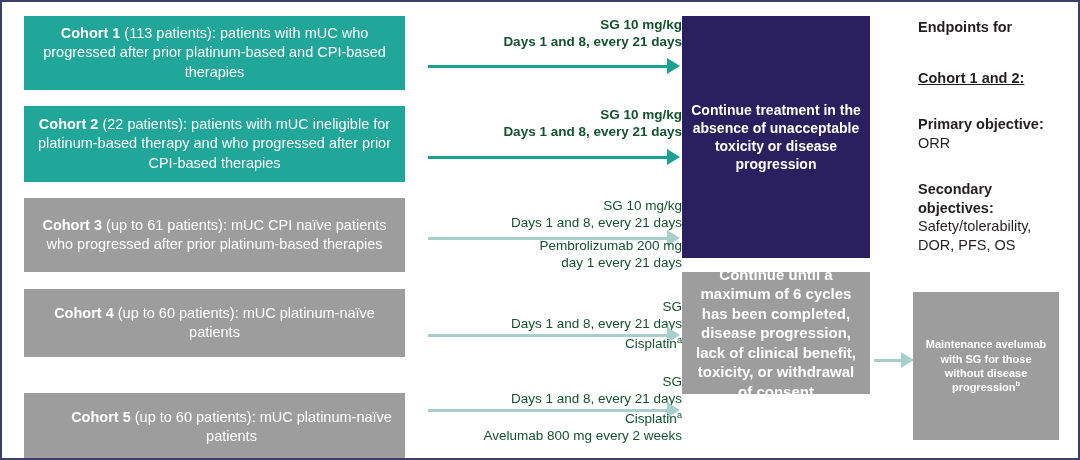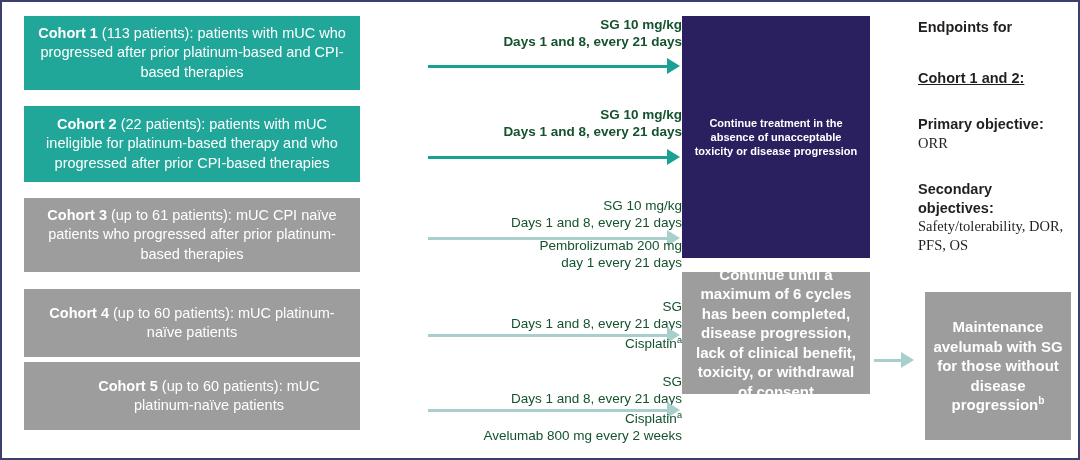--- a/index.html
+++ b/index.html
@@ -17,21 +17,21 @@
     box-sizing: border-box;
     background: #ffffff;
     border: 2px solid #3c3f6b;
     overflow: hidden;
   }
   .abs { position: absolute; box-sizing: border-box; }
 
   
   .cohort-box {
     left: 22px;
-    width: 336px;
+    width: 381px;
     display: flex;
     align-items: center;
     justify-content: center;
     text-align: center;
     color: #ffffff;
     font-size: 14.5px;
     line-height: 1.33;
     padding: 4px 10px;
   }
   .cohort-box.teal { background: #20a79a; }
@@ -63,37 +63,37 @@
   .outcome-box {
     display: flex;
     align-items: center;
     justify-content: center;
     text-align: center;
     color: #ffffff;
     font-weight: bold;
     line-height: 1.3;
     padding: 6px 8px;
   }
-  .outcome-navy { background: #2a2060; font-size: 11px; }
+  .outcome-navy { background: #2a2060; font-size: 14px; }
   .outcome-gray { background: #9d9d9d; font-size: 15px; }
-  .outcome-gray.small { font-size: 15px; margin-left: 12px; }
+  .outcome-gray.small { font-size: 11px; }
 
   
   #endpoints {
     left: 916px;
     top: 16px;
     width: 152px;
     color: #231f20;
     font-size: 14.5px;
     line-height: 1.28;
   }
   #endpoints .ep-title { font-weight: bold; }
   #endpoints .ep-underline { font-weight: bold; text-decoration: underline; margin-top: 32px; }
   #endpoints .ep-head { font-weight: bold; margin-top: 28px; }
-  #endpoints .ep-body { font-weight: normal; font-family: Liberation Serif, serif; }
+  #endpoints .ep-body { font-weight: normal; }
   sup { font-size: 0.68em; vertical-align: super; line-height: 0; }
 </style>
 </head>
 <body>
 
 <div id="figure">
 
   <div class="abs cohort-box teal" style="top:14px; height:74px;">
     <div><b>Cohort 1</b><span> (113 patients): patients with mUC who progressed after prior platinum-based and CPI-based therapies</span></div>
   </div>
@@ -103,21 +103,21 @@
   </div>
 
   <div class="abs cohort-box gray" style="top:196px; height:74px;">
     <div><b>Cohort 3</b><span> (up to 61 patients): mUC CPI naïve patients who progressed after prior platinum-based therapies</span></div>
   </div>
 
   <div class="abs cohort-box gray" style="top:287px; height:68px;">
     <div><b>Cohort 4</b><span> (up to 60 patients): mUC platinum-naïve patients</span></div>
   </div>
 
-  <div class="abs cohort-box gray" style="top:360px; height:68px;padding-left:44px;">
+  <div class="abs cohort-box gray" style="top:391px; height:68px;padding-left:44px;">
     <div><b>Cohort 5</b><span> (up to 60 patients): mUC platinum-naïve patients</span></div>
   </div>
 
   <div class="abs regimen bold" style="left:430px; top:14px; width:250px;">
     <div>SG 10 mg/kg</div>
     <div>Days 1 and 8, every 21 days</div>
   </div>
   <div class="abs arrow-dark" style="left:426px; top:56px; width:252px; display:flex; align-items:center;">
     <div class="arrow-line" style="flex:1;"></div>
     <div class="arrow-head"></div>

